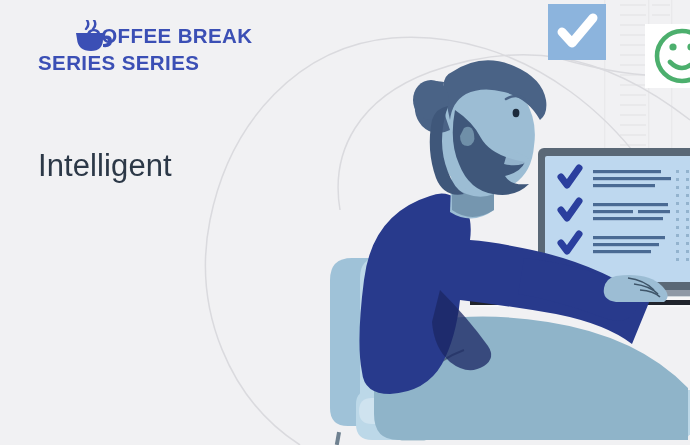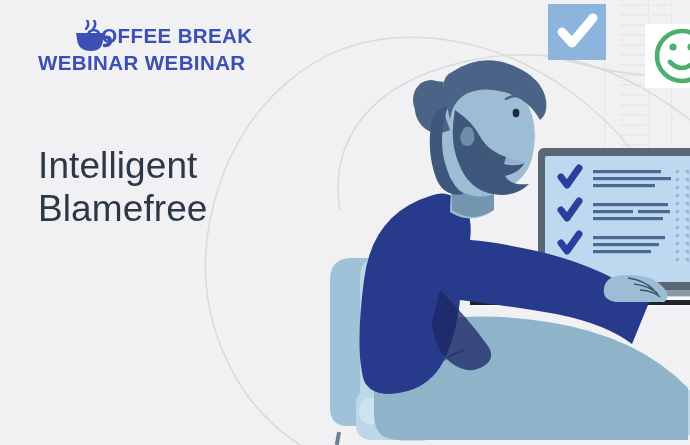--- a/index.html
+++ b/index.html
@@ -54,21 +54,21 @@
     top: -2px;
     width: 46px;
     height: 34px;
   }
   .headline {
     position: absolute;
     left: 38px;
     top: 144px;
     width: 310px;
     color: #2c3847;
-    font-size: 37px;
+    font-size: 31px;
     font-weight: normal;
     line-height: 43px;
     letter-spacing: 0.1px;
     margin: 0;
   }
   .headline .hl {
     display: block;
     white-space: nowrap;
   }
 </style>
@@ -268,22 +268,21 @@
   <div id="text-layer">
 
     <div class="series-head">
       <svg class="cup-icon" viewBox="0 0 46 34">
         <path d="M 4 13 L 31 13 L 31 19 Q 31 31 19 31 Q 6 31 5 19 Z" fill="#3b4fb5"></path>
         <path d="M 31 16 q 9 -2 9 5 q 0 7 -9 6 l 0 -3 q 5 0 5 -3 q 0 -3 -5 -2 z" fill="#3b4fb5"></path>
         <path d="M 14 9 q 4 -4 1 -9" fill="none" stroke="#3b4fb5" stroke-width="2.4" stroke-linecap="round"></path>
         <path d="M 21 9 q 4 -4 1 -9" fill="none" stroke="#3b4fb5" stroke-width="2.4" stroke-linecap="round"></path>
       </svg>
       <span class="series-line series-line-1">COFFEE BREAK</span>
-      <span class="series-line series-line-2">WEBINAR WEBINAR</span>
+      <span class="series-line series-line-2">SERIES SERIES</span>
     </div>
 
     <h1 class="headline">
       <span class="hl">Intelligent</span>
-      <span class="hl">Blamefree</span>
     </h1>
 
   </div>
 </div>
 
 </body></html>

